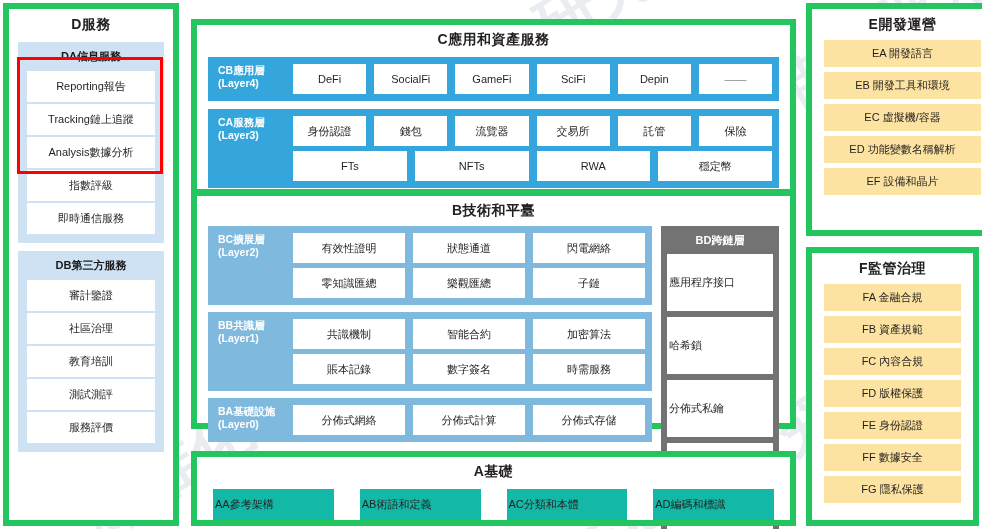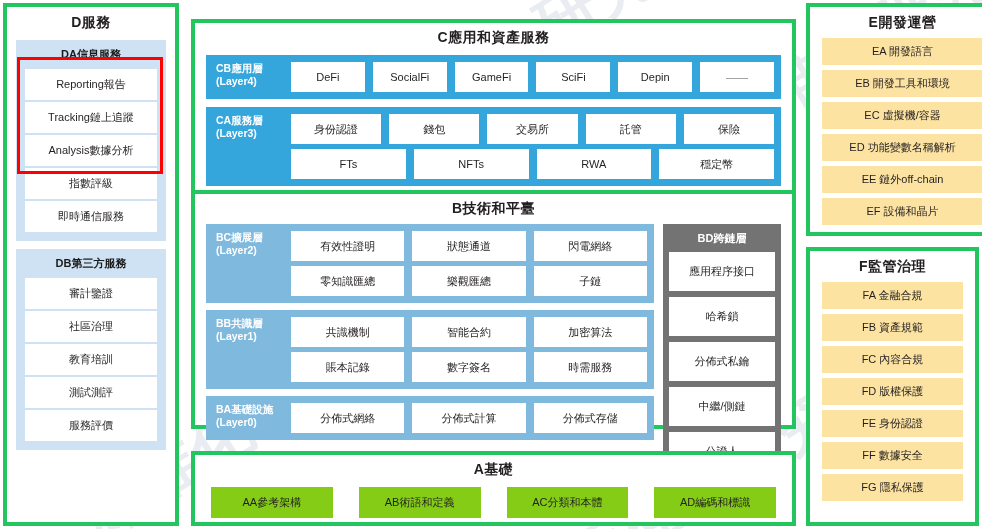--- a/index.html
+++ b/index.html
@@ -16,21 +16,21 @@
   .wm{position:absolute;pointer-events:none;color:#e9edf1;font-weight:700;
       font-family:"Liberation Sans",sans-serif;white-space:nowrap;z-index:0;}
   .wm1{left:690px;top:-8px;font-size:62px;transform:rotate(-32deg);}
   .wm2{left:830px;top:30px;font-size:62px;transform:rotate(-32deg);}
   .wm3{left:205px;top:200px;font-size:62px;transform:rotate(-32deg);}
   .wm4{left:60px;top:380px;font-size:62px;transform:rotate(-32deg);}
   .wm5{left:540px;top:430px;font-size:62px;transform:rotate(-32deg);}
   .wm6{left:355px;top:-10px;font-size:62px;transform:rotate(-32deg);}
 
   
-  .panel{position:absolute;border:4px solid #22c55e;background:#fff;box-sizing:border-box;z-index:2;}
+  .panel{position:absolute;border:6px solid #22c55e;background:#fff;box-sizing:border-box;z-index:2;}
   .ptitle{text-align:center;font-weight:700;font-size:13px;letter-spacing:.5px;}
 
   
   #panel-d{left:3px;top:3px;width:176px;height:523px;}
   #panel-d .ptitle{margin-top:7px;font-size:14px;}
   .subgroup{background:#cfe2f3;margin:8px 9px 0 9px;padding:7px 9px 9px 9px;}
   .subgroup-title{text-align:center;font-size:11px;font-weight:700;color:#1a1a1a;margin-bottom:7px;}
   .wcell{background:#ffffff;text-align:center;font-size:11px;padding:7px 2px;margin-bottom:2px;
          border:1px solid #ffffff;}
   .wcell:last-child{margin-bottom:0;}
@@ -54,26 +54,26 @@
         display:flex;align-items:center;justify-content:center;min-height:18px;}
   .cell.dash{color:#888;}
 
   
   .bwrap{display:flex;margin:6px 11px 0 11px;gap:9px;}
   .bleft{flex:1;display:flex;flex-direction:column;gap:7px;}
   .bleft .layerbar{margin:0;}
   .bd-col{width:118px;flex:none;background:#737373;padding:7px 6px;box-sizing:border-box;
           display:flex;flex-direction:column;}
   .bd-title{text-align:center;color:#ffffff;font-size:11px;font-weight:700;margin-bottom:6px;}
-  .bd-cell{background:#ffffff;text-align:center;font-size:11px;padding:12px 2px;margin-bottom:6px;}
+  .bd-cell{background:#ffffff;text-align:left;font-size:11px;padding:21px 2px;margin-bottom:6px;}
   .bd-cell:last-child{margin-bottom:0;}
 
   
   .arow{display:flex;gap:26px;margin:8px 16px 0 16px;}
-  .acell{flex:1;background:#84cc16;text-align:center;font-size:11px;padding:8px 2px;}
+  .acell{flex:1;background:#14b8a6;text-align:left;font-size:11px;padding:8px 2px;}
 
   
   #panel-e{left:806px;top:3px;width:193px;height:233px;}
   #panel-f{left:806px;top:247px;width:173px;height:279px;}
   #panel-e .ptitle,#panel-f .ptitle{margin-top:7px;font-size:14px;}
   .ylist{margin:6px 12px 0 12px;}
   .ycell{background:#fce3a1;text-align:center;font-size:11px;padding:6px 2px;margin-bottom:5px;}
   .ycell:last-child{margin-bottom:0;}
 </style>
 </head>
@@ -131,20 +131,21 @@
 
   <div class="layerbar">
     <div class="layerlbl">
       <span>CA服務層</span>
       <span>(Layer3)</span>
     </div>
     <div class="layerrows">
       <div class="layerrow">
         <div class="cell">身份認證</div>
         <div class="cell">錢包</div>
+        <div class="cell">流覽器</div>
         <div class="cell">交易所</div>
         <div class="cell">託管</div>
         <div class="cell">保險</div>
       </div>
       <div class="layerrow">
         <div class="cell">FTs</div>
         <div class="cell">NFTs</div>
         <div class="cell">RWA</div>
         <div class="cell">穩定幣</div>
       </div>
@@ -233,21 +234,20 @@
   </div>
 </div>
 
 <div class="panel" id="panel-e">
   <div class="ptitle">E開發運營</div>
   <div class="ylist">
     <div class="ycell">EA 開發語言</div>
     <div class="ycell">EB 開發工具和環境</div>
     <div class="ycell">EC 虛擬機/容器</div>
     <div class="ycell">ED 功能變數名稱解析</div>
-    <div class="ycell">EE 鏈外off-chain</div>
     <div class="ycell">EF 設備和晶片</div>
   </div>
 </div>
 
 <div class="panel" id="panel-f">
   <div class="ptitle">F監管治理</div>
   <div class="ylist">
     <div class="ycell">FA 金融合規</div>
     <div class="ycell">FB 資產規範</div>
     <div class="ycell">FC 內容合規</div>

